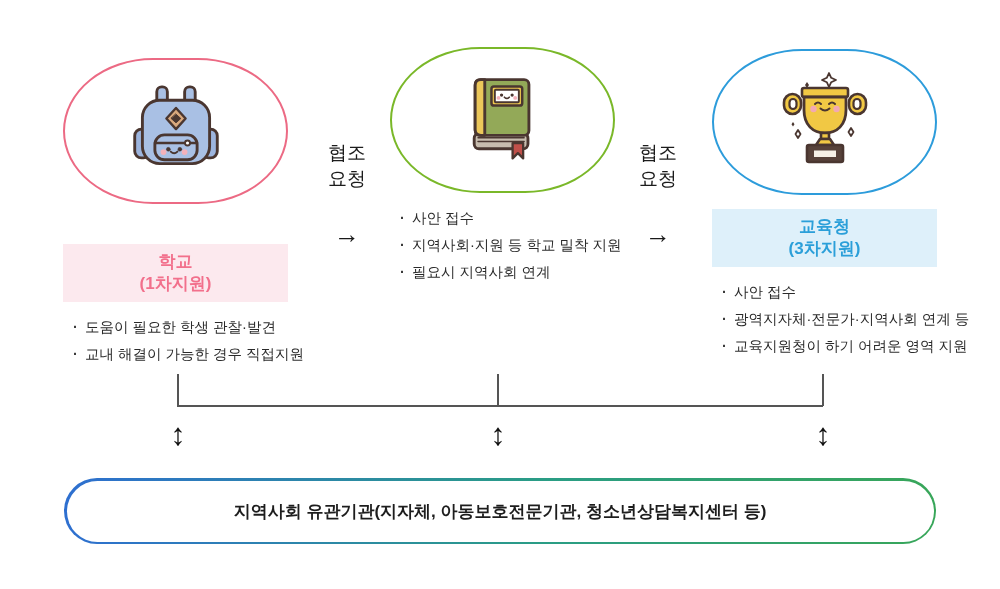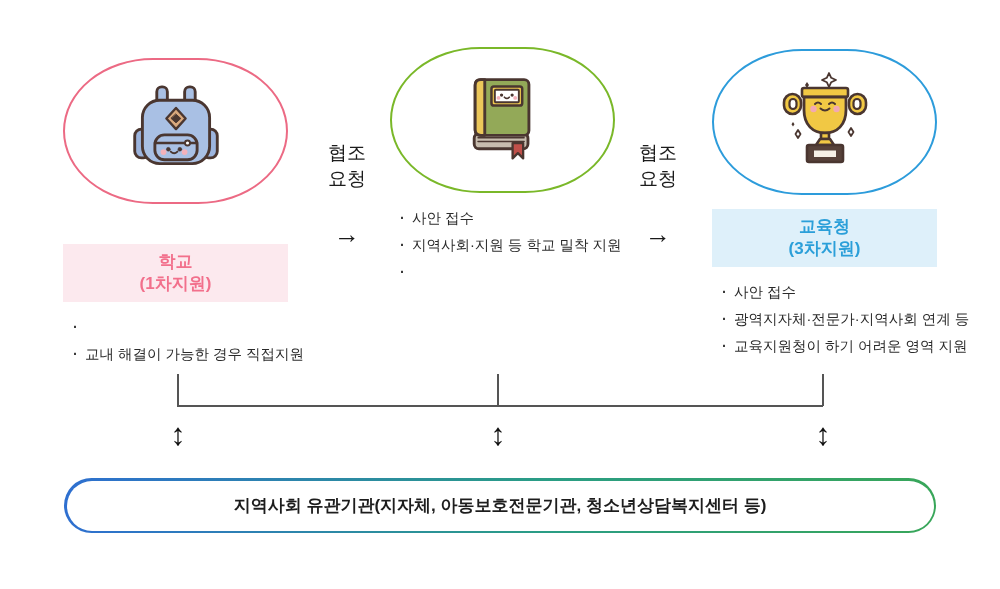--- a/index.html
+++ b/index.html
@@ -42,21 +42,21 @@
   
   .bracket-v { position:absolute; width:1.5px; height:32px; top:374px; background:var(--line); }
   .bv-1 { left:177px; } .bv-2 { left:497px; } .bv-3 { left:822px; }
   .bracket-h { position:absolute; left:177px; top:405px; width:646px; height:1.5px; background:var(--line); }
 
   .updown { position:absolute; top:414px; width:32px; text-align:center;
             font-size:31px; line-height:42px; color:#111; font-weight:600; }
   .ud-1 { left:162px; } .ud-2 { left:482px; } .ud-3 { left:807px; }
 
   
-  .banner { position:absolute; left:64px; top:478px; width:872px; height:55px;
+  .banner { position:absolute; left:64px; top:478px; width:872px; height:66px;
             border-radius:33px; padding:2.5px;
             background:linear-gradient(90deg, var(--banner-start) 0%, var(--banner-mid) 55%, var(--banner-end) 100%); }
   .banner-inner { width:100%; height:100%; border-radius:31px; background:#fff;
                   display:flex; align-items:center; justify-content:center;
                   font-size:17px; font-weight:bold; color:#1d1d1d; }
 
   svg { display:block; }
 </style>
 </head>
 <body>
@@ -85,20 +85,21 @@
         </g>
       </svg>
     </div>
     <div class="label-box">
       <span>학교</span>
       <span>(1차지원)</span>
     </div>
     <ul class="bullets">
       <li>
           <span class="dot">·</span>
+          <span>도움이 필요한 학생 관찰·발견</span>
         </li>
       <li>
           <span class="dot">·</span>
           <span>교내 해결이 가능한 경우 직접지원</span>
         </li>
     </ul>
   </div>
 
   <div class="connector connector-1">
     <span>협조</span><br>
@@ -129,20 +130,21 @@
       <li>
           <span class="dot">·</span>
           <span>사안 접수</span>
         </li>
       <li>
           <span class="dot">·</span>
           <span>지역사회·지원 등 학교 밀착 지원</span>
         </li>
       <li>
           <span class="dot">·</span>
+          <span>필요시 지역사회 연계</span>
         </li>
     </ul>
   </div>
 
   <div class="connector connector-2">
     <span>협조</span><br>
     <span>요청</span>
     <span class="arrow">→</span>
   </div>
 

